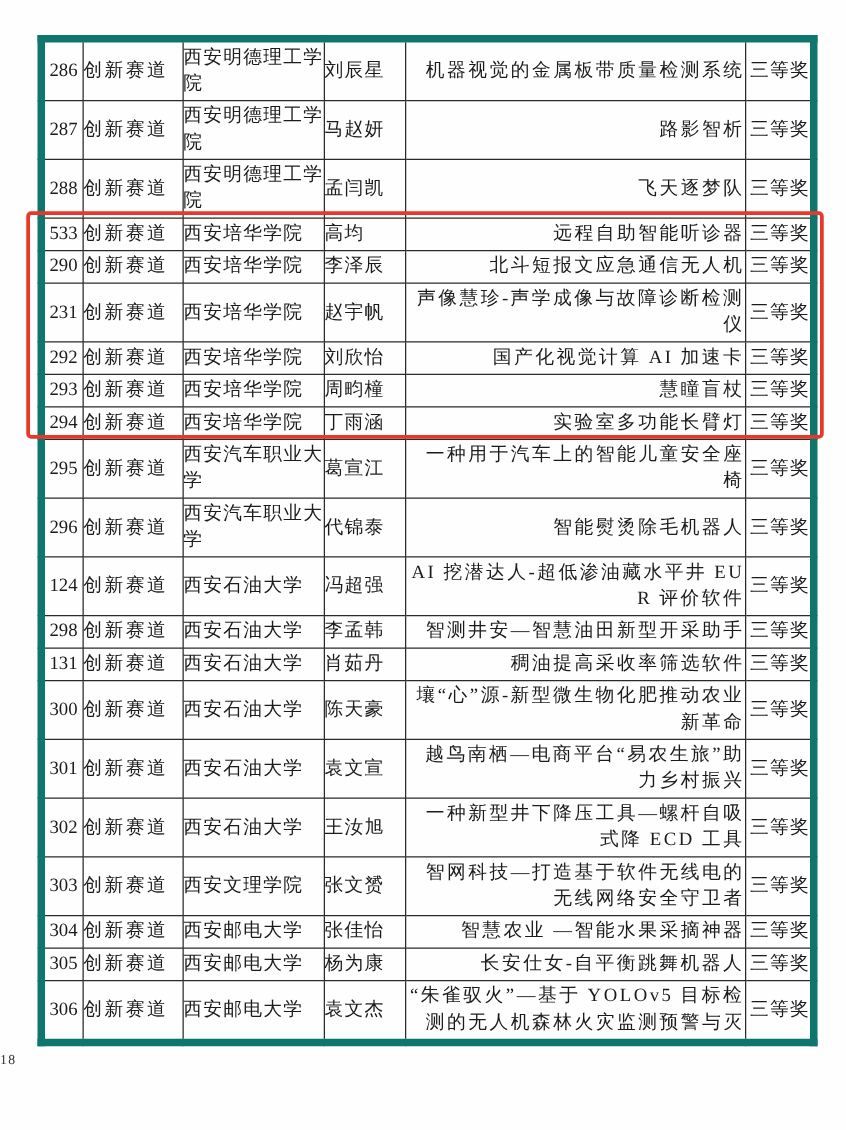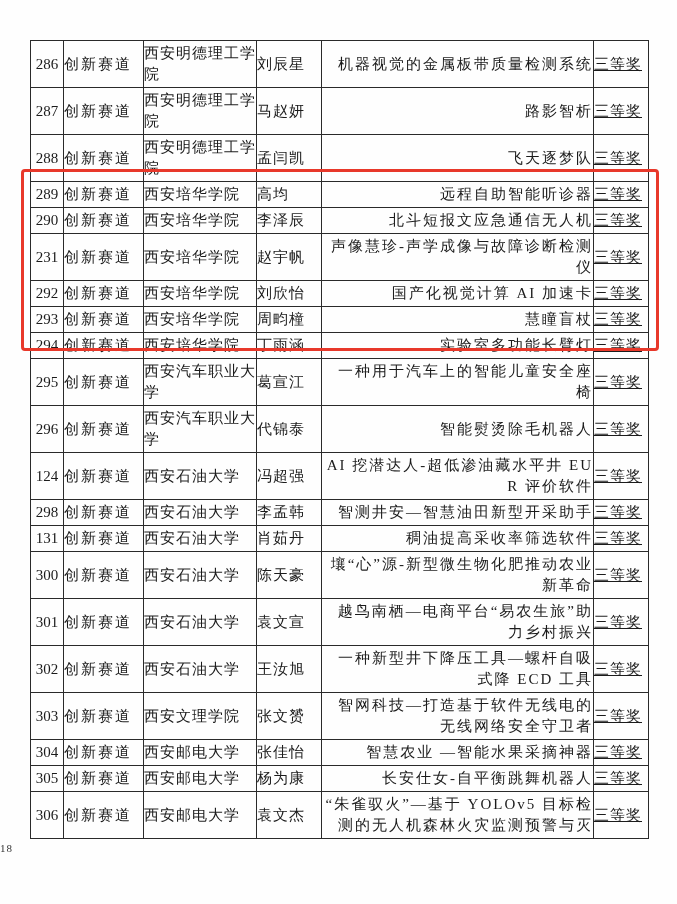--- a/index.html
+++ b/index.html
@@ -6,41 +6,41 @@
   #page{
     position:relative;
     width:677px;height:904px;
     background:#fefefe;
     font-family:"Liberation Serif","DejaVu Serif",serif;
     color:#1b1b1b;
     overflow:hidden;
   }
   #award-table{
     position:absolute;
-    left:30px;top:40px;
+    left:30px;top:28px;
     width:618px;
     border-collapse:collapse;
     table-layout:fixed;
-    border:1px solid #0f766e;
+    border:6px solid #0f766e;
   }
   #award-table td{
     border:1px solid #2a2a2a;
     font-size:15px;
     line-height:21px;
     padding:2px 0;
     vertical-align:middle;
     word-break:break-all;
   }
   #award-table tr{height:25px;}
   td.c-no{text-align:center;font-size:15px;letter-spacing:0;}
   td.c-track{text-align:left;letter-spacing:2px;}
   td.c-school{padding-left:6px;letter-spacing:1px;}
   td.c-name{padding-left:7px;letter-spacing:1px;}
   td.c-project{padding-left:6px;padding-right:4px;letter-spacing:2px;text-align:right;}
-  td.c-award{text-align:left;letter-spacing:1px;text-decoration:underline;}
+  td.c-award{text-align:right;letter-spacing:1px;}
   tr.thick-top td{border-top:2px solid #8d8d8d;}
   #highlight-box{
     position:absolute;
     border:3px solid #e8382a;
     border-radius:4px;
     pointer-events:none;
     box-sizing:border-box;
   }
   #page-footer{
     position:absolute;
@@ -84,21 +84,21 @@
   </tr>
         <tr>
     <td class="c-no">288</td>
     <td class="c-track">创新赛道</td>
     <td class="c-school">西安明德理工学院</td>
     <td class="c-name">孟闫凯</td>
     <td class="c-project">飞天逐梦队</td>
     <td class="c-award">三等奖</td>
   </tr>
         <tr>
-    <td class="c-no">289</td>
+    <td class="c-no">533</td>
     <td class="c-track">创新赛道</td>
     <td class="c-school">西安培华学院</td>
     <td class="c-name">高均</td>
     <td class="c-project">远程自助智能听诊器</td>
     <td class="c-award">三等奖</td>
   </tr>
         <tr>
     <td class="c-no">290</td>
     <td class="c-track">创新赛道</td>
     <td class="c-school">西安培华学院</td>

